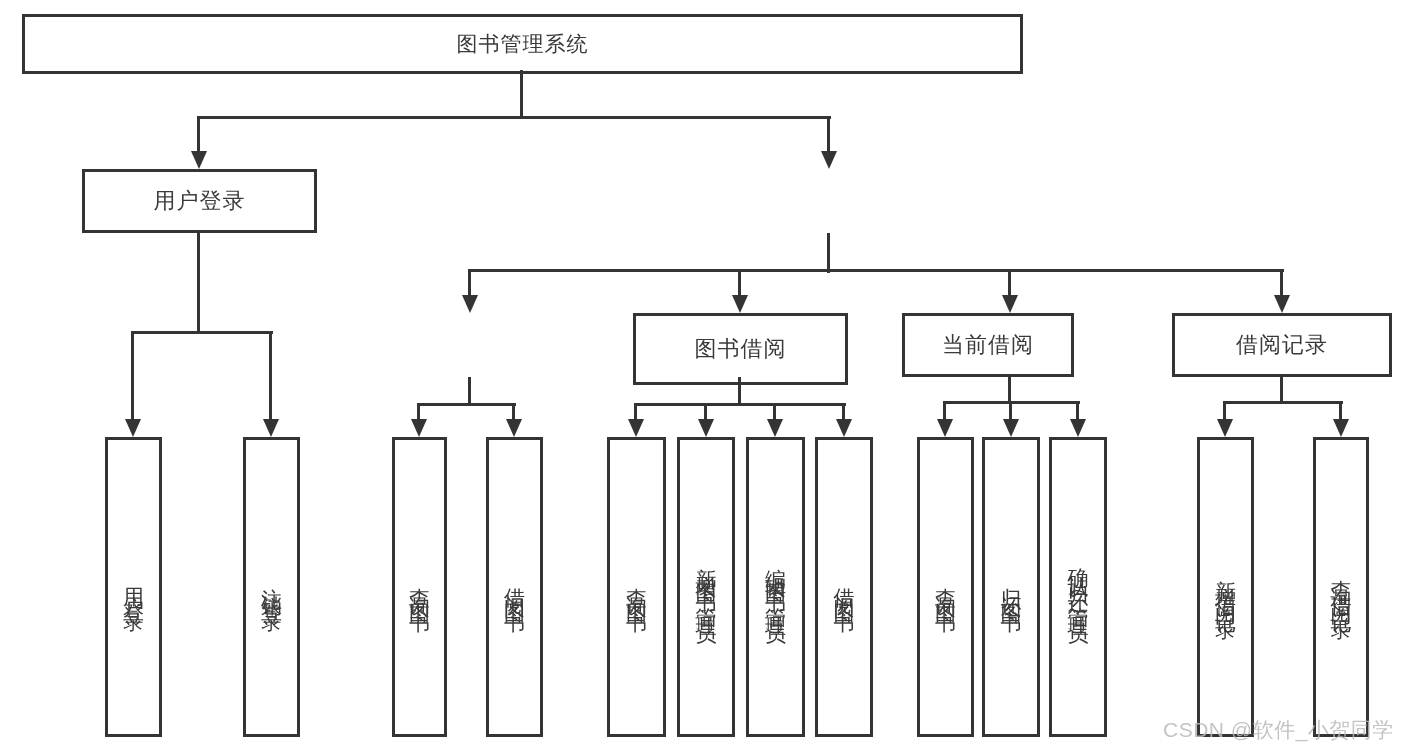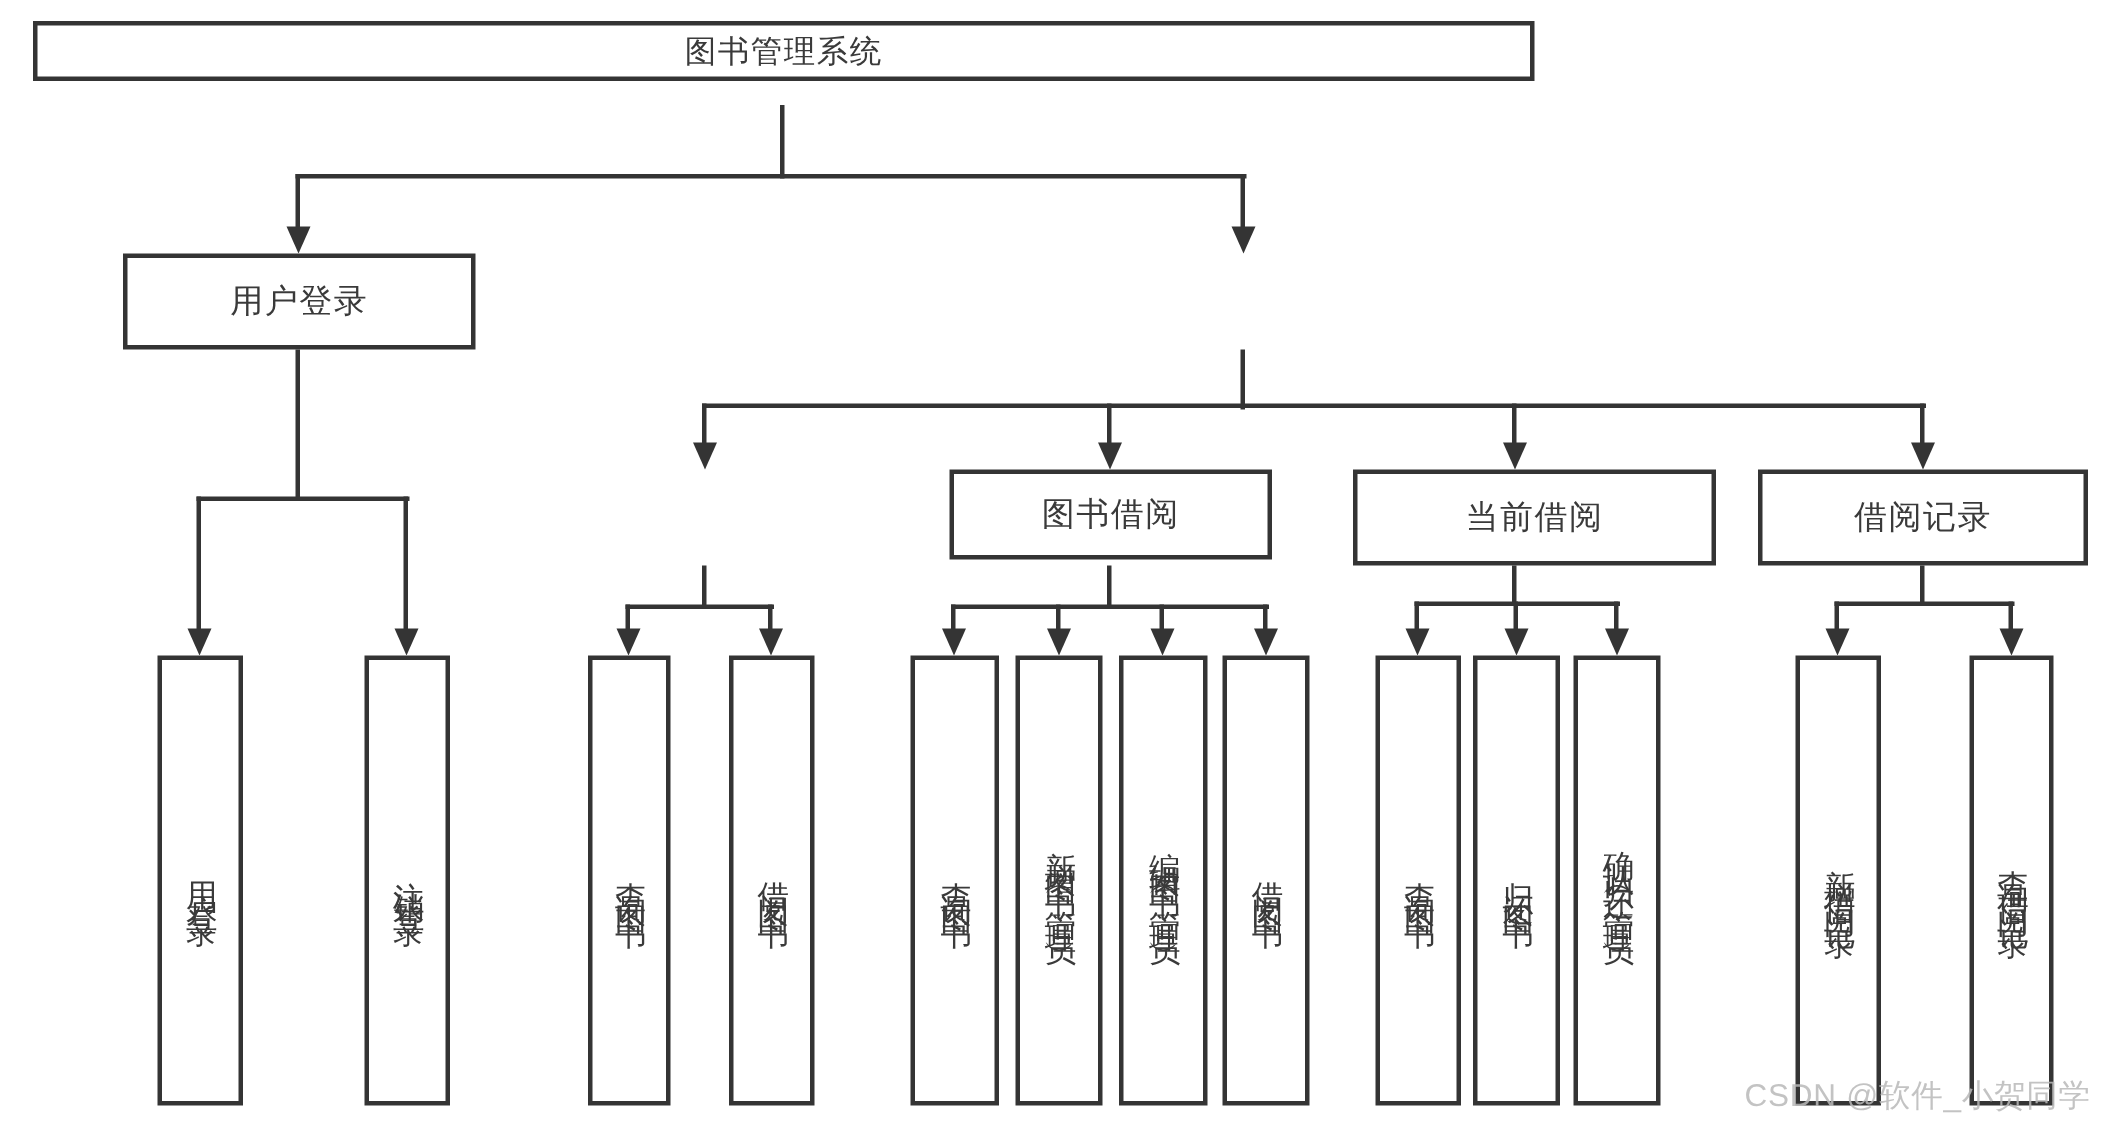--- a/index.html
+++ b/index.html
@@ -38,21 +38,21 @@
   .watermark{
     position:absolute;left:1163px;top:716px;z-index:10;
     font-size:21px;color:var(--wm);opacity:.85;letter-spacing:.5px;white-space:nowrap;
   }
 </style>
 </head>
 <body>
 
 <div class="canvas">
 
-  <div class="box root" style="left:22px;top:14px;width:1001px;height:40px;">
+  <div class="box root" style="left:22px;top:14px;width:1001px;height:60px;">
     <span>图书管理系统</span>
   </div>
 
   <div class="vline" style="left:520px;top:70px;height:49px;"></div>
   <div class="hline" style="left:197px;top:116px;width:634px;"></div>
   <div class="vline" style="left:197px;top:116px;height:36px;"></div>
   <div class="arrow" style="left:191px;top:151px;"></div>
   <div class="vline" style="left:827px;top:116px;height:36px;"></div>
   <div class="arrow" style="left:821px;top:151px;"></div>
 
@@ -71,24 +71,24 @@
   <div class="hline" style="left:468px;top:269px;width:816px;"></div>
   <div class="vline" style="left:468px;top:269px;height:28px;"></div>
   <div class="arrow" style="left:462px;top:295px;"></div>
   <div class="vline" style="left:738px;top:269px;height:28px;"></div>
   <div class="arrow" style="left:732px;top:295px;"></div>
   <div class="vline" style="left:1008px;top:269px;height:28px;"></div>
   <div class="arrow" style="left:1002px;top:295px;"></div>
   <div class="vline" style="left:1280px;top:269px;height:28px;"></div>
   <div class="arrow" style="left:1274px;top:295px;"></div>
 
-  <div class="box" style="left:633px;top:313px;width:215px;height:60px;">
+  <div class="box" style="left:633px;top:313px;width:215px;height:72px;">
     <span>图书借阅</span>
   </div>
-  <div class="box" style="left:902px;top:313px;width:242px;height:64px;">
+  <div class="box" style="left:902px;top:313px;width:172px;height:64px;">
     <span>当前借阅</span>
   </div>
   <div class="box" style="left:1172px;top:313px;width:220px;height:64px;">
     <span>借阅记录</span>
   </div>
 
   <div class="vline" style="left:468px;top:377px;height:28px;"></div>
   <div class="hline" style="left:417px;top:403px;width:99px;"></div>
   <div class="vline" style="left:417px;top:403px;height:17px;"></div>
   <div class="arrow" style="left:411px;top:419px;"></div>

